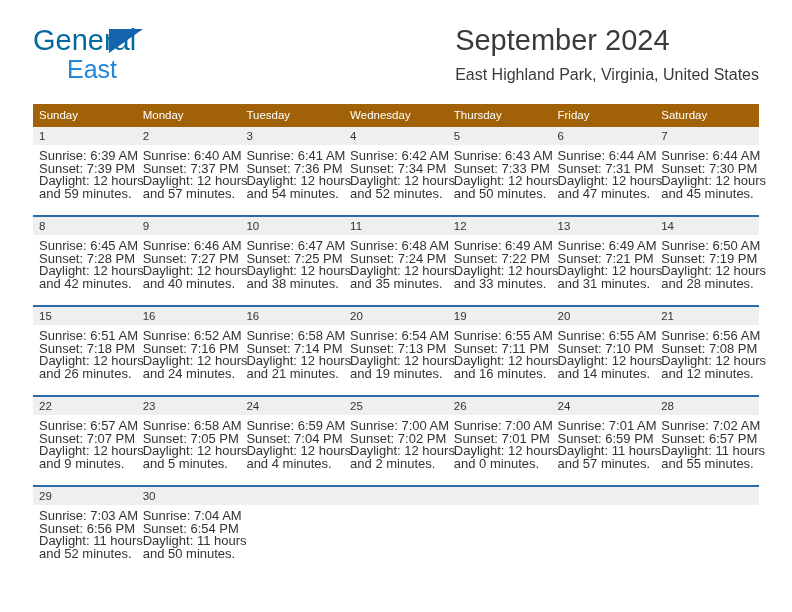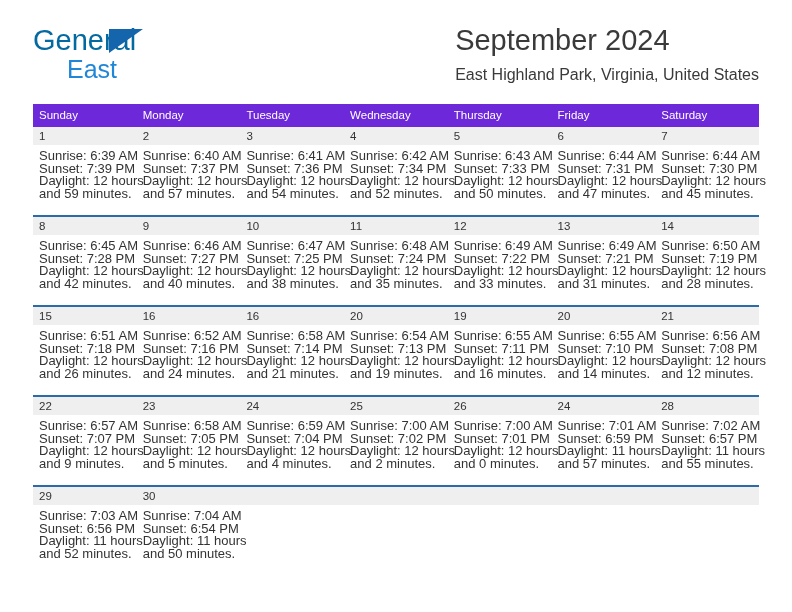--- a/index.html
+++ b/index.html
@@ -89,21 +89,21 @@
     position: absolute;
     left: 33px;
     top: 104px;
     width: 726px;
     border-collapse: collapse;
     table-layout: fixed;
   }
   .calendar col { width: 103.71px; }
 
   thead th {
-    background: #6d28d9;
+    background: #a16207;
     color: #ffffff;
     font-size: 11.5px;
     font-weight: normal;
     text-align: left;
     padding: 5px 0 5px 6px;
     height: 11px;
     line-height: 13px;
   }
 
   tbody td {

